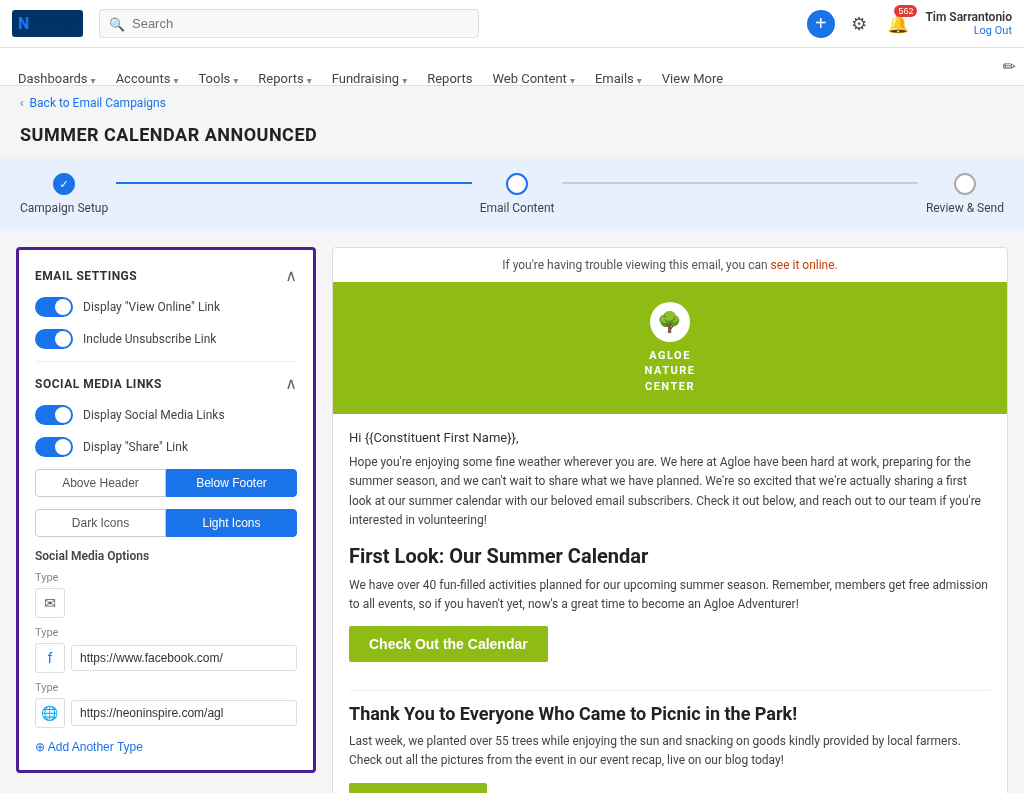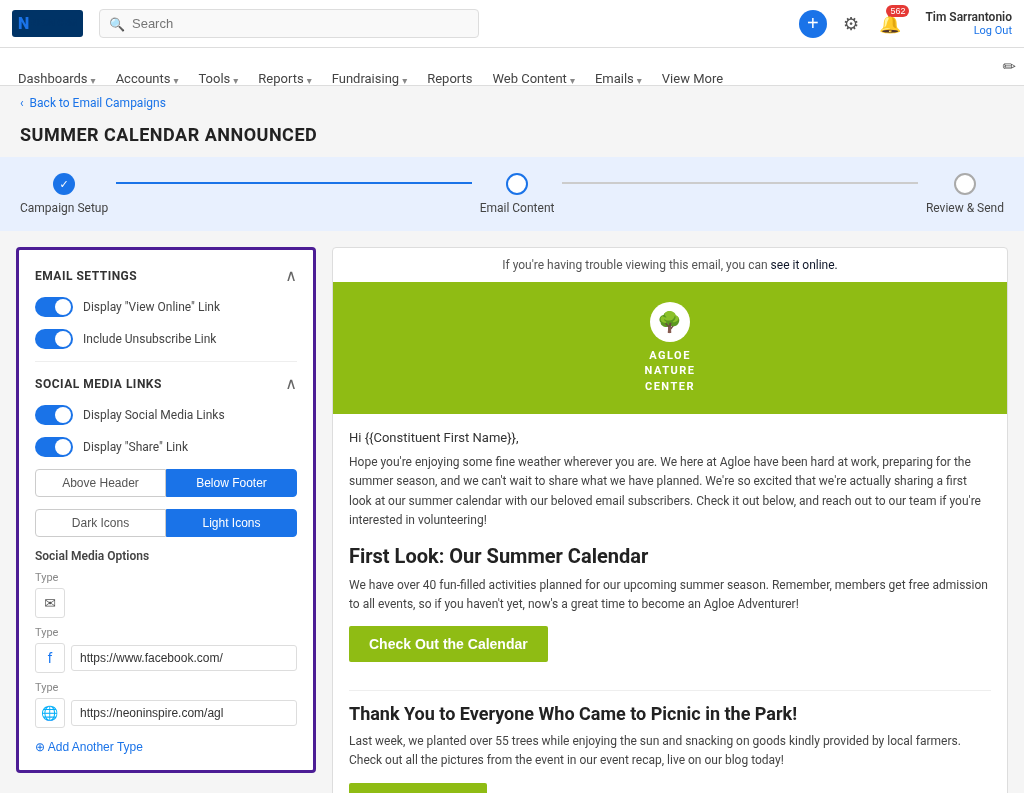--- a/index.html
+++ b/index.html
@@ -13,21 +13,21 @@
     .logo-text { font-size: 9px; font-weight: bold; color: #003366; line-height: 1.1; }
     .search-box { flex: 1; max-width: 380px; position: relative; margin-right: auto; }
     .search-box input { width: 100%; padding: 6px 12px 6px 32px; border: 1px solid #ddd; border-radius: 4px; font-size: 13px; background: #f9f9f9; }
     .search-icon-wrap { position: absolute; left: 10px; top: 50%; transform: translateY(-50%); color: #999; }
     .top-actions { display: flex; align-items: center; gap: 12px; }
     .top-btn { background: none; border: none; cursor: pointer; color: #555; font-size: 18px; padding: 4px; }
     .top-btn.blue { background: #1a73e8; color: #fff; border-radius: 50%; width: 28px; height: 28px; display: flex; align-items: center; justify-content: center; font-size: 20px; font-weight: 300; }
     .notif-btn { position: relative; }
     .notif-badge { position: absolute; top: -4px; right: -4px; background: #e53935; color: #fff; font-size: 9px; border-radius: 8px; padding: 1px 4px; }
     .user-info { text-align: right; font-size: 12px; }
-    .user-name { font-weight: 600; color: #333; margin-left: 8px; }
+    .user-name { font-weight: 600; color: #333; }
     .user-logout { color: #1a73e8; font-size: 11px; cursor: pointer; }
 
     
     .nav-menu { background: #fff; border-bottom: 1px solid #ddd; display: flex; align-items: center; padding: 0 8px; height: 38px; }
     .nav-item { display: flex; align-items: flex-end; gap: 3px; padding: 0 10px; height: 38px; font-size: 13px; color: #444; cursor: pointer; white-space: nowrap; }
     .nav-chevron { font-size: 10px; color: #888; }
     .nav-divider { flex: 1; }
     .nav-pencil { margin-left: 8px; cursor: pointer; color: #555; font-size: 16px; }
 
     
@@ -80,21 +80,21 @@
     .sub-section-title { font-size: 12px; font-weight: 600; color: #444; margin-bottom: 8px; }
     .field-label { font-size: 11px; color: #888; margin-bottom: 4px; }
     .social-row { display: flex; align-items: center; gap: 6px; margin-bottom: 8px; }
     .social-icon-box { width: 30px; height: 30px; border: 1px solid #ddd; border-radius: 3px; display: flex; align-items: center; justify-content: center; background: #fff; color: #555; font-size: 14px; flex-shrink: 0; }
     .social-input { flex: 1; padding: 5px 8px; border: 1px solid #ddd; border-radius: 3px; font-size: 12px; color: #333; }
     .add-type-btn { background: none; border: none; color: #1a73e8; font-size: 12px; cursor: pointer; margin-top: 4px; }
 
     
     .right-panel { flex: 1; background: #fff; border: 1px solid #ddd; border-radius: 4px; overflow: hidden; }
     .email-trouble { text-align: center; padding: 10px; font-size: 12px; color: #555; }
-    .email-trouble a { color: #0f172a; text-decoration: none; }
+    .email-trouble a { color: #c2410c; text-decoration: none; }
     .email-header-img { background: #8fbc14; padding: 20px; display: flex; flex-direction: column; align-items: center; justify-content: center; min-height: 100px; }
     .tree-logo { width: 40px; height: 40px; background: #fff; border-radius: 50%; display: flex; align-items: center; justify-content: center; color: #5a7a00; font-size: 20px; margin-bottom: 6px; }
     .org-name { color: #fff; font-size: 11px; font-weight: 700; text-align: center; letter-spacing: 1.5px; text-transform: uppercase; line-height: 1.4; }
 
     .email-body { padding: 16px; }
     .email-greeting { font-size: 13px; color: #333; margin-bottom: 8px; }
     .email-intro { font-size: 12px; color: #444; line-height: 1.6; margin-bottom: 14px; }
     .email-section-title { font-size: 20px; font-weight: 700; color: #222; margin-bottom: 8px; }
     .email-section-body { font-size: 12px; color: #444; line-height: 1.6; margin-bottom: 12px; }
     .cta-btn { display: inline-block; background: #8fbc14; color: #fff; padding: 10px 20px; font-size: 14px; font-weight: 600; border: none; cursor: pointer; border-radius: 2px; margin-bottom: 16px; }

